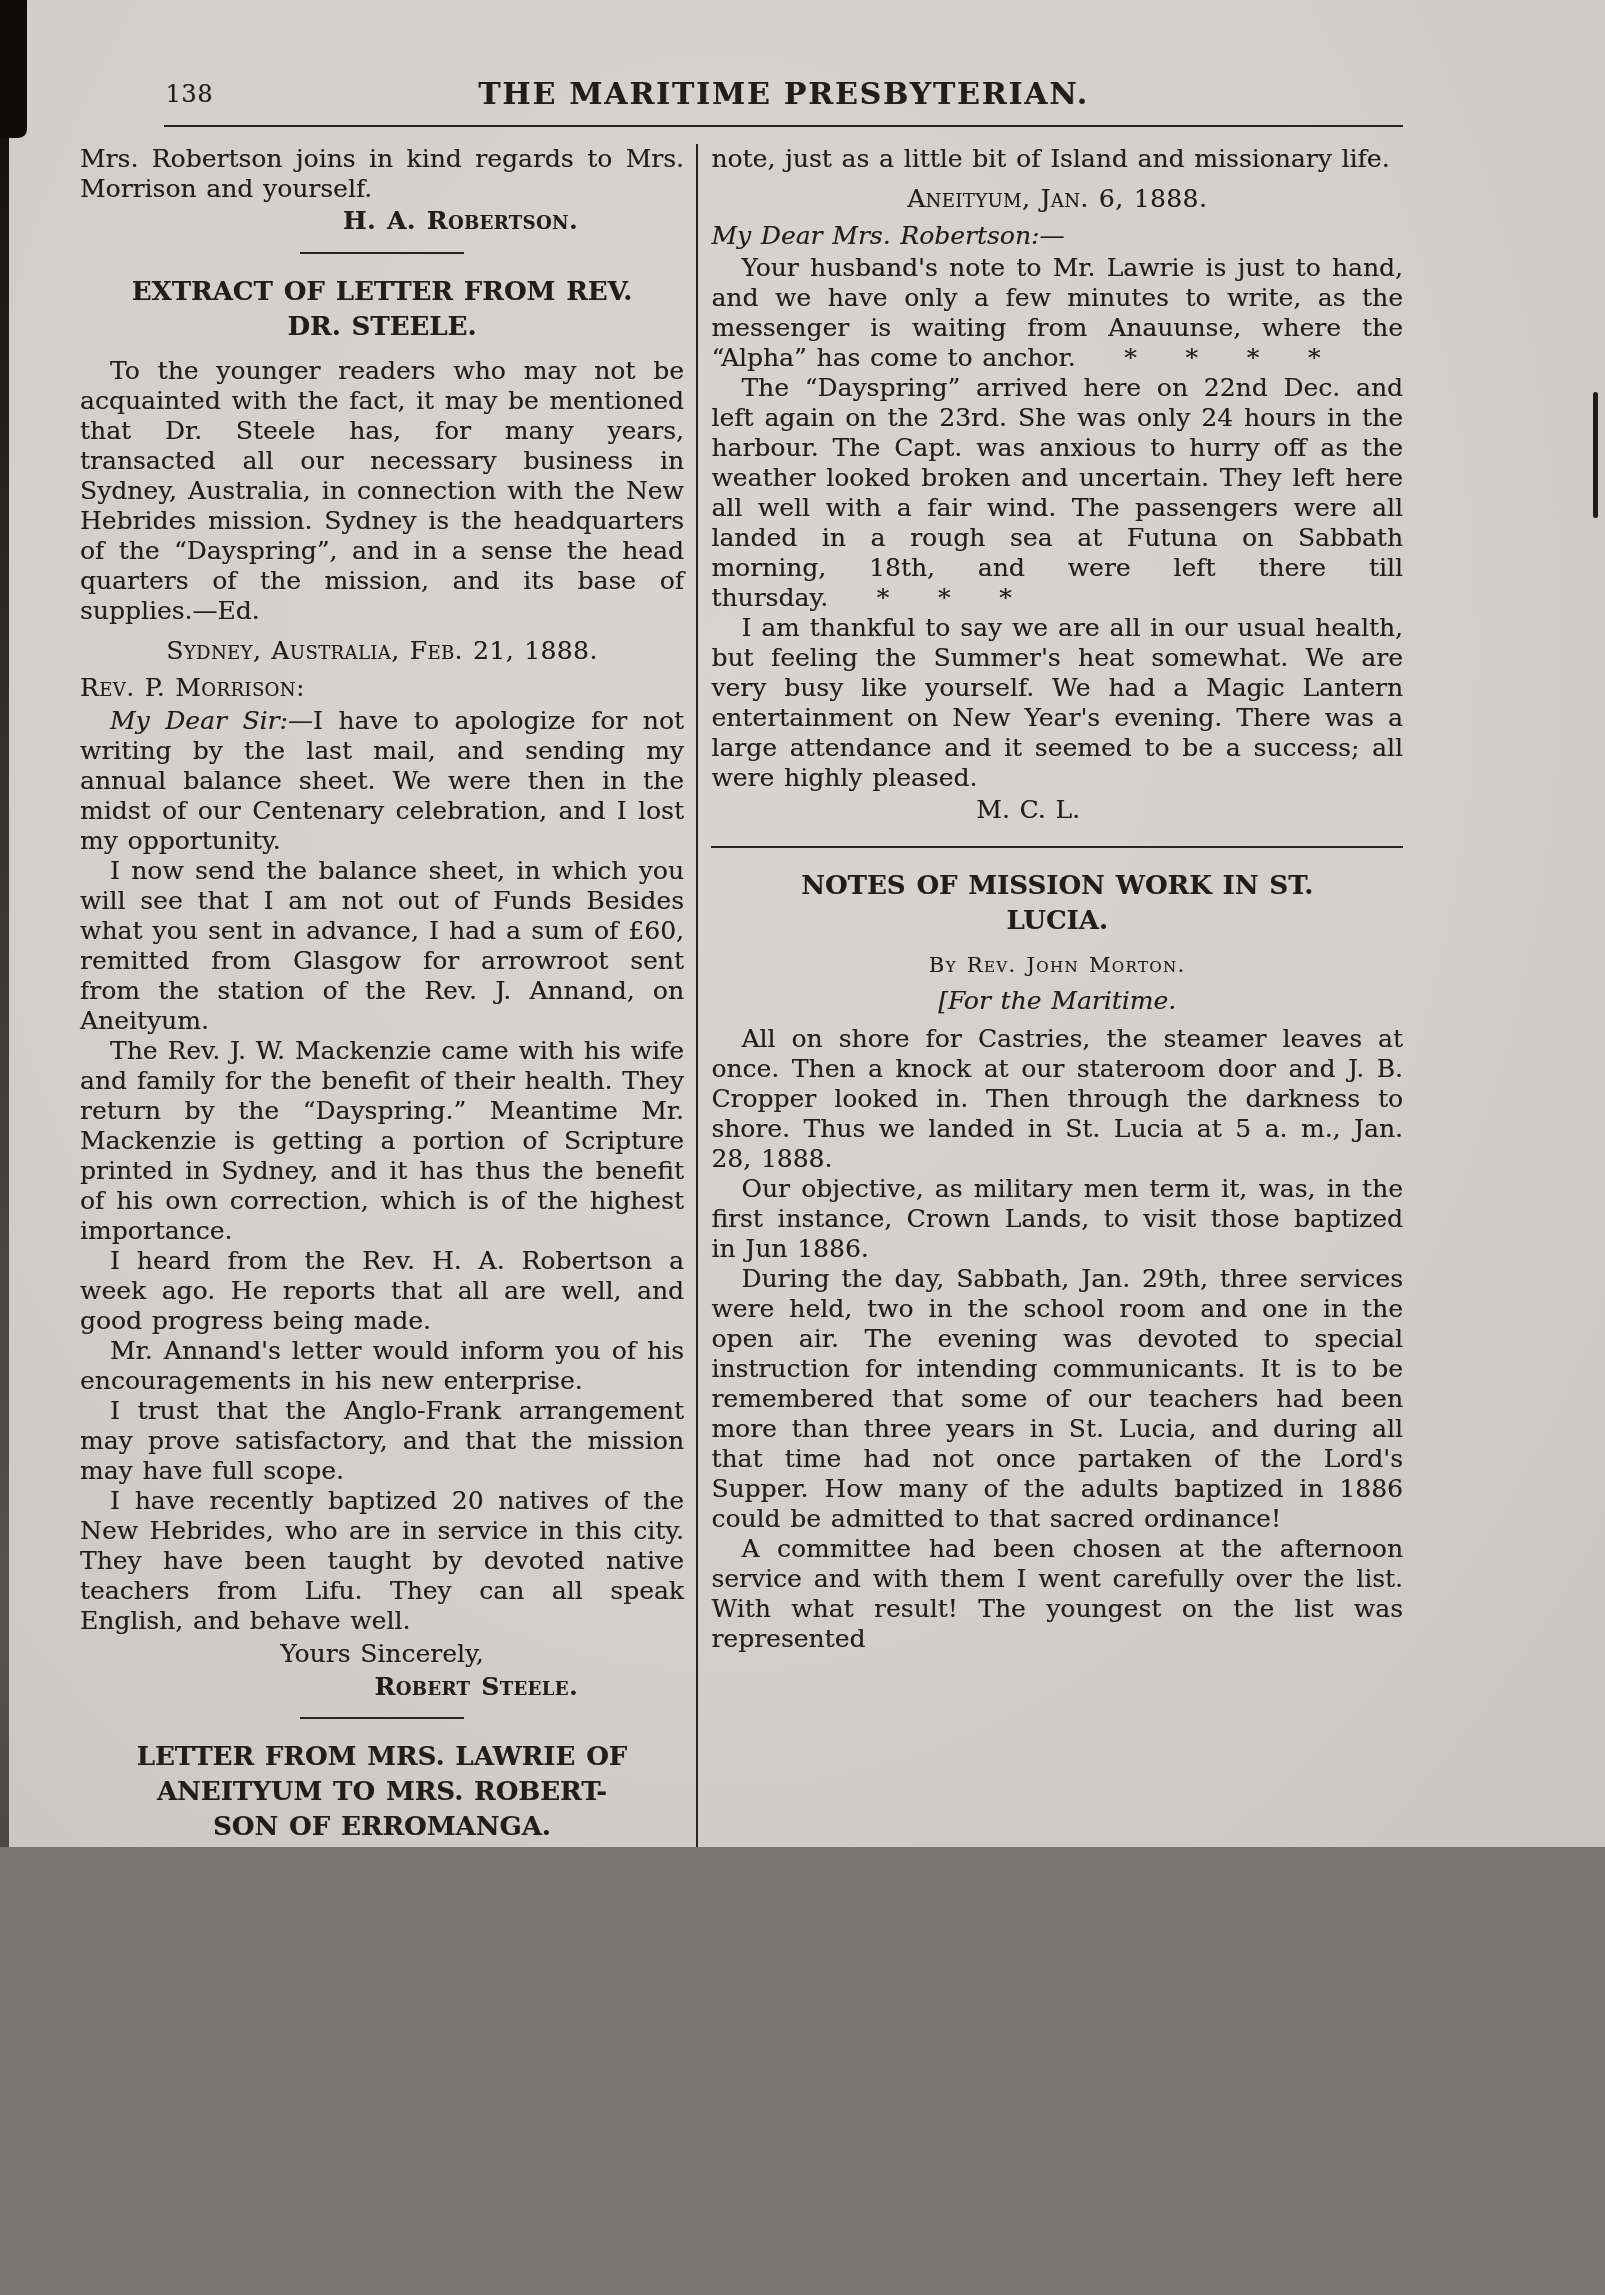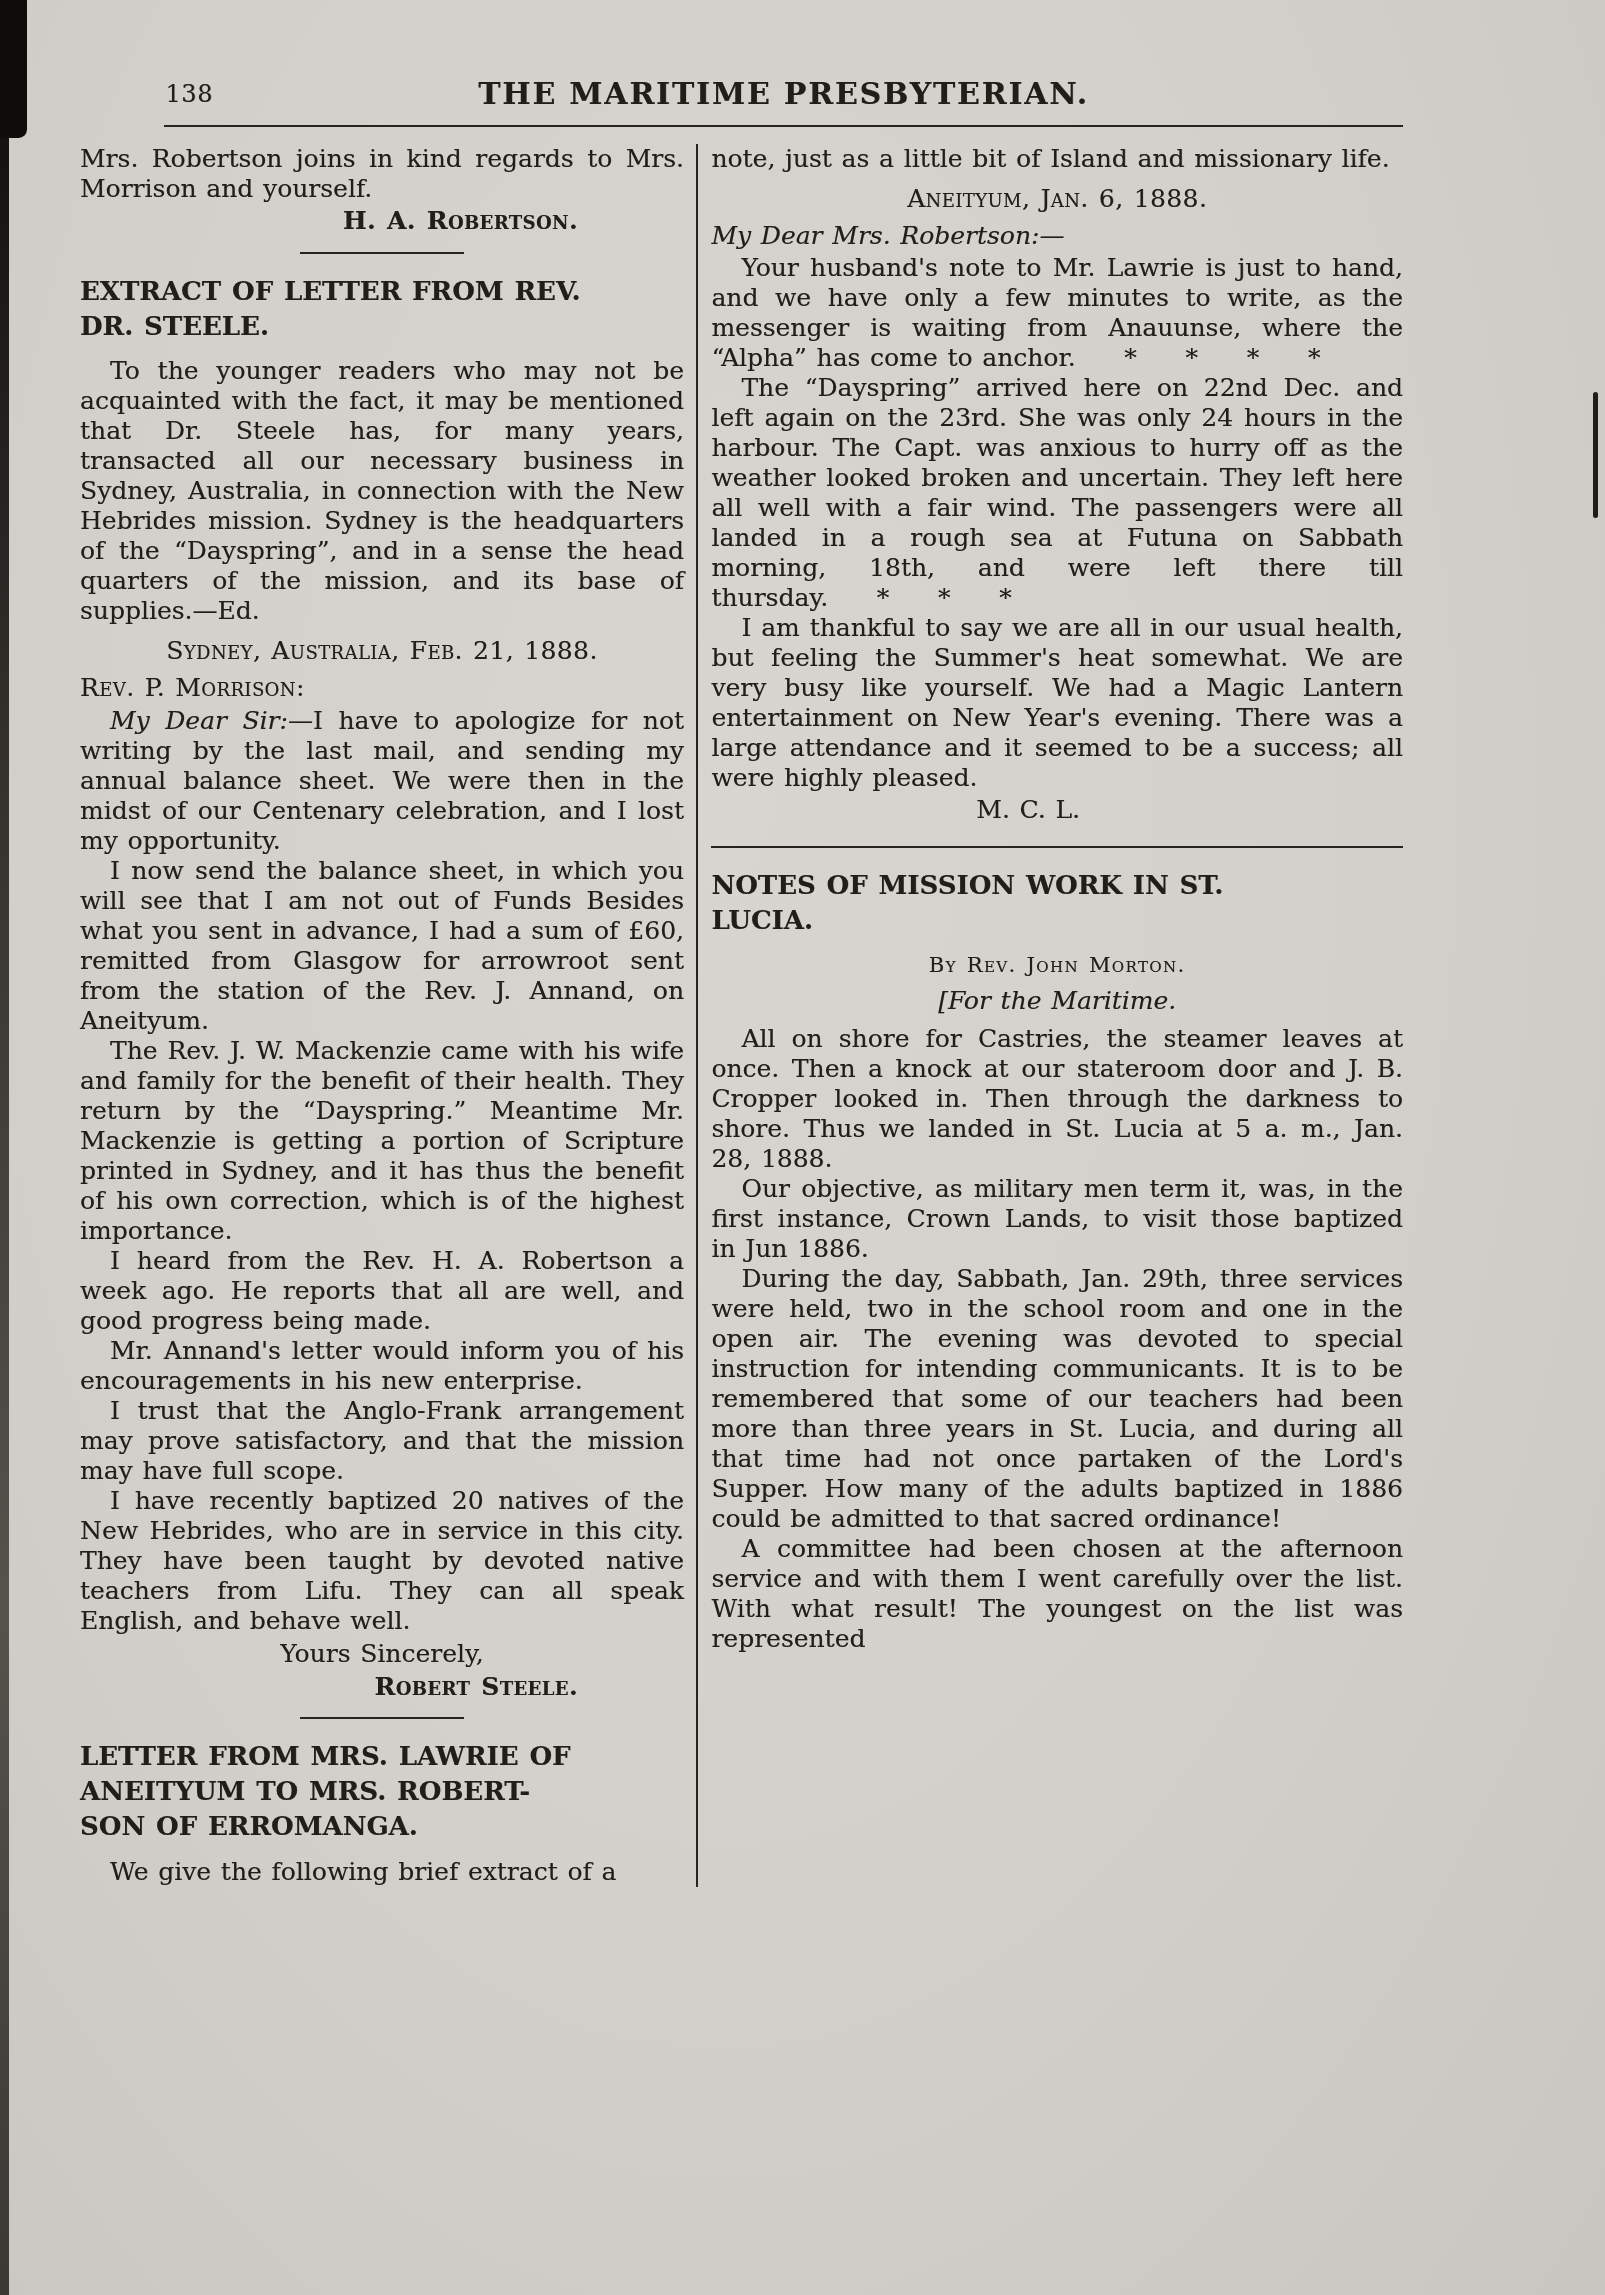--- a/index.html
+++ b/index.html
@@ -1,19 +1,19 @@
 <!DOCTYPE html>
 <html style="font-size:11.3px"><head>
 <meta charset="utf-8">
 <style>
   * { margin:0; padding:0; box-sizing:border-box; }
   html, body { background:#77756f; }
   .page {
     position:relative;
-    width:1605px; height:2295px;
+    width:1605px; height:1847px;
     margin:0 auto;
     background:radial-gradient(ellipse at 45% 35%, #d7d5d0 0%, #d2d0cb 55%, #c8c6c1 100%);
     font-family:"DejaVu Serif", serif;
     color:#211e18;
     overflow:hidden;
   }
   .content { text-shadow:0.3px 0.3px 0.5px rgba(32,29,24,0.45); }
 
   
   .page-header { position:relative; padding:76px 202px 0 164px; }
@@ -24,21 +24,21 @@
 
   
   .columns { display:flex; align-items:stretch; padding:17px 202px 28px 80px; }
   .col { font-size:25px; line-height:30px; word-spacing:1.8px; }
   .col-left { width:616px; padding-right:12px; }
   .col-right { flex:1; border-left:2.1px solid #27231d; padding-left:13.4px; }
 
   
   .paragraph { text-align:justify; text-indent:30px; }
   .p-noindent { text-align:justify; }
-  .heading { text-align:left; font-weight:700; font-size:26px; line-height:35px; white-space:pre-line; margin:20px 0 12.7px; }
+  .heading { text-align:center; font-weight:700; font-size:26px; line-height:35px; white-space:pre-line; margin:20px 0 12.7px; }
   .dateline { text-align:center; margin:10px 0 2.8px; }
   .salutation { margin:7px 0 2.8px; }
   .italic { font-style:italic; }
   .sc { font-variant:small-caps; letter-spacing:0.4px; }
   .byline { text-align:center; font-size:21px; letter-spacing:1.4px; margin:5.6px 0 5.6px; }
   .attribution { text-align:center; margin:0 0 8.5px; }
   .sig-right { text-align:right; padding-right:106px; margin:2.8px 0 1.4px;font-weight:bold; }
   .sig-right-sm { text-align:center; padding-right:58px; margin:1.4px 0 5.6px; }
   .sig-center { text-align:center; margin-top:2.8px; }
   .divider { width:164px; border-top:2.1px solid #27231d; margin:15.5px auto; height:0; }

